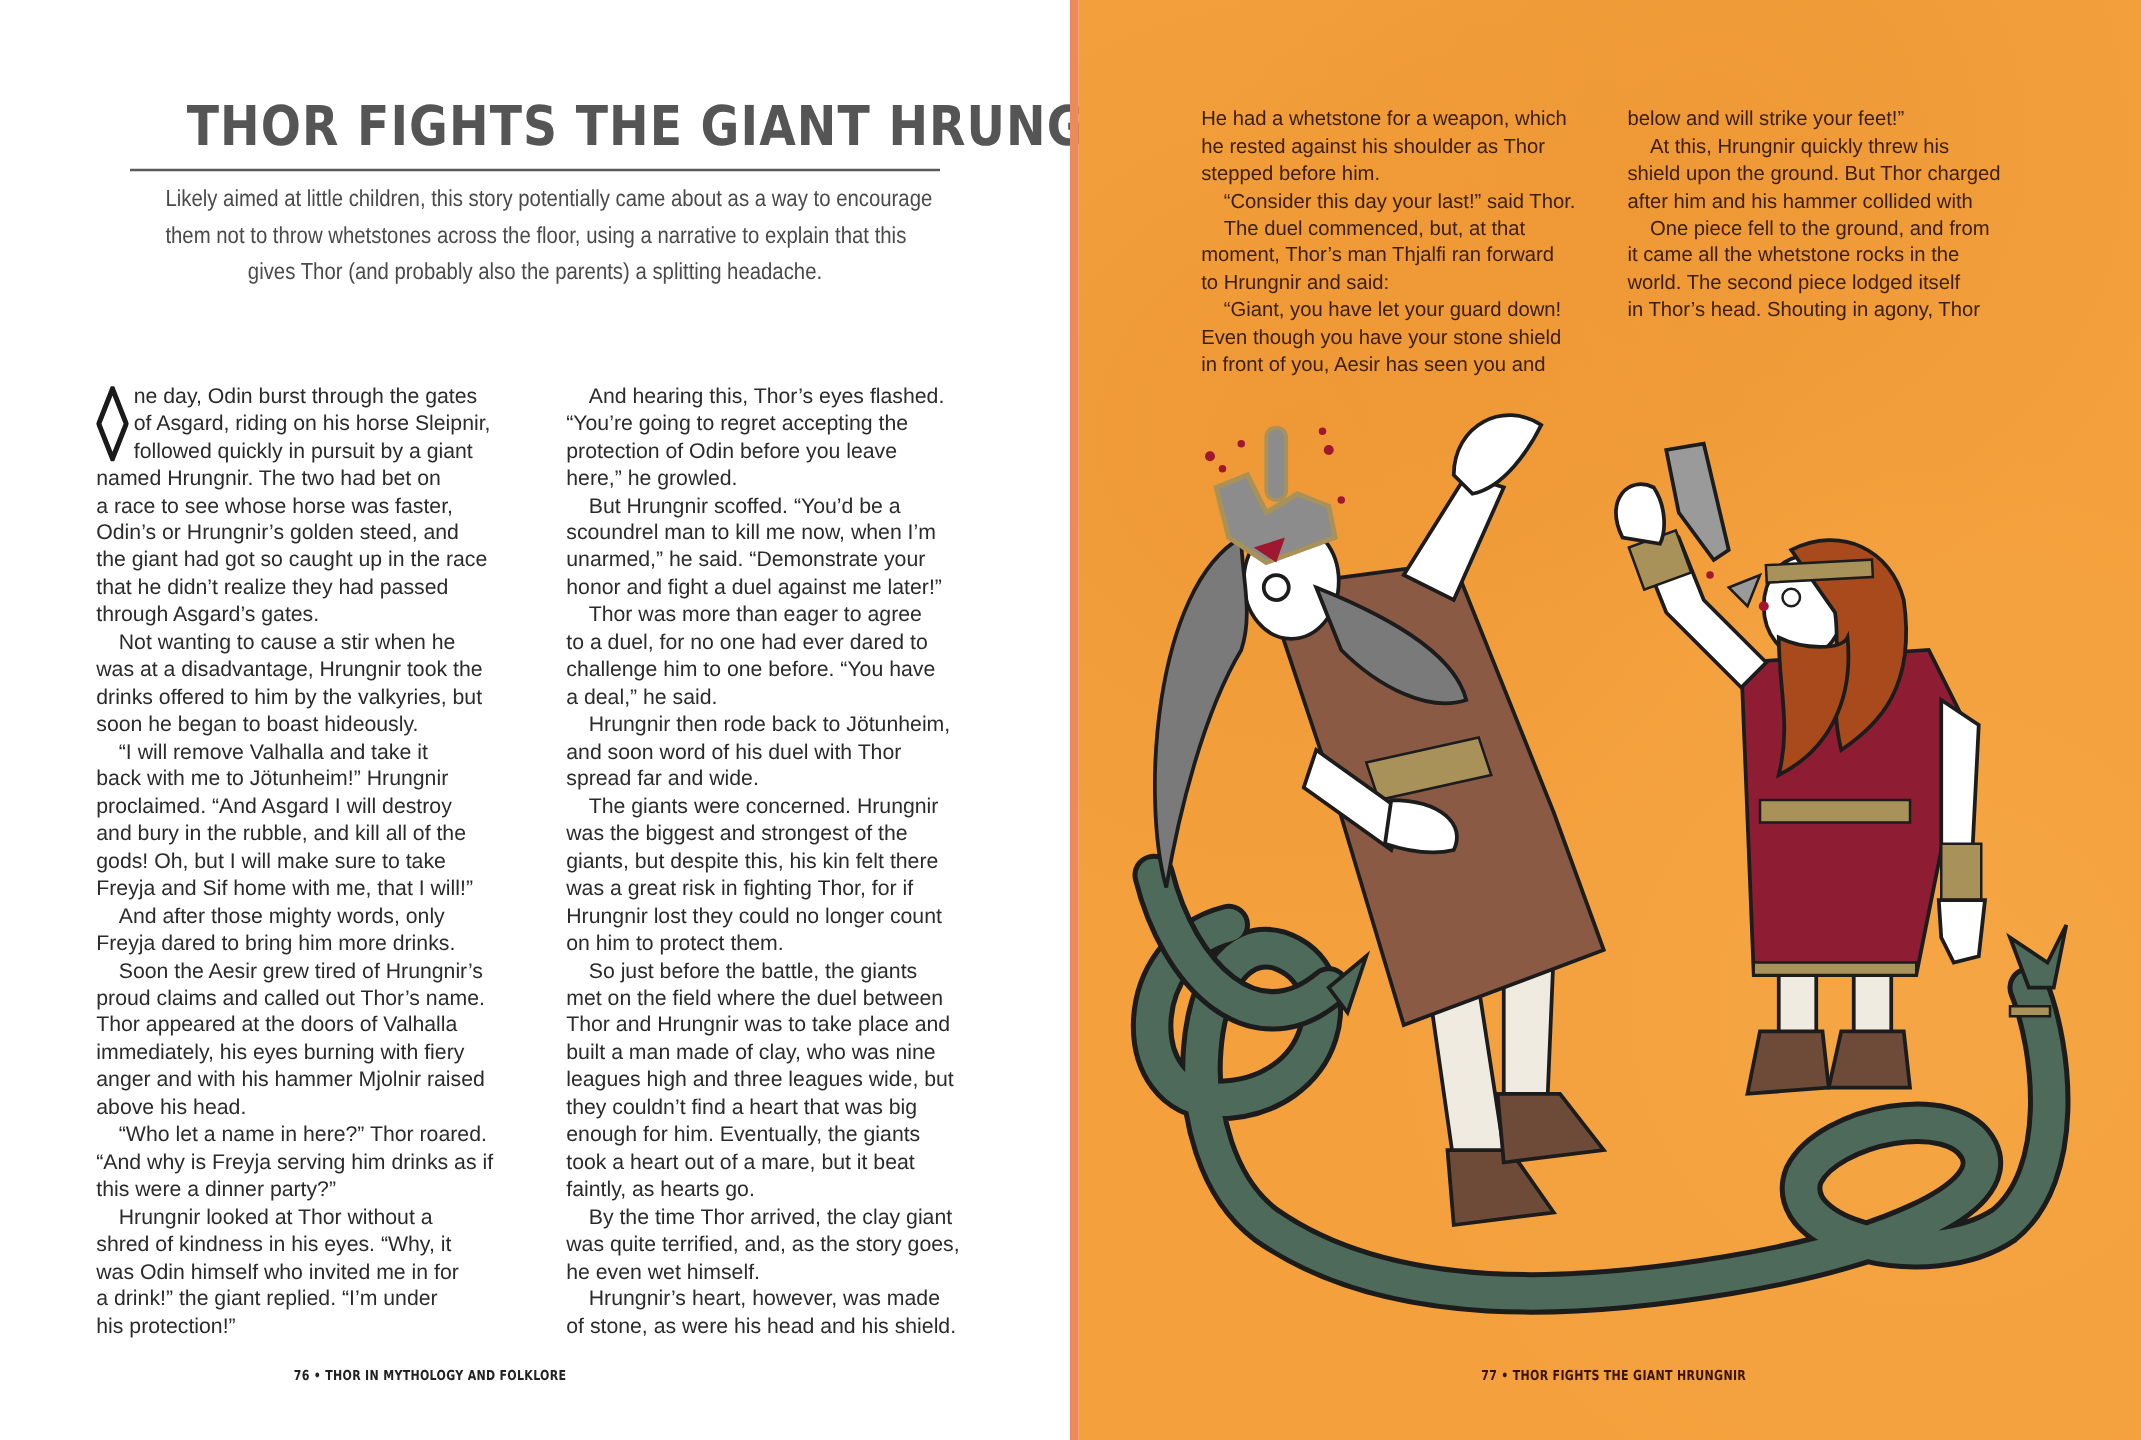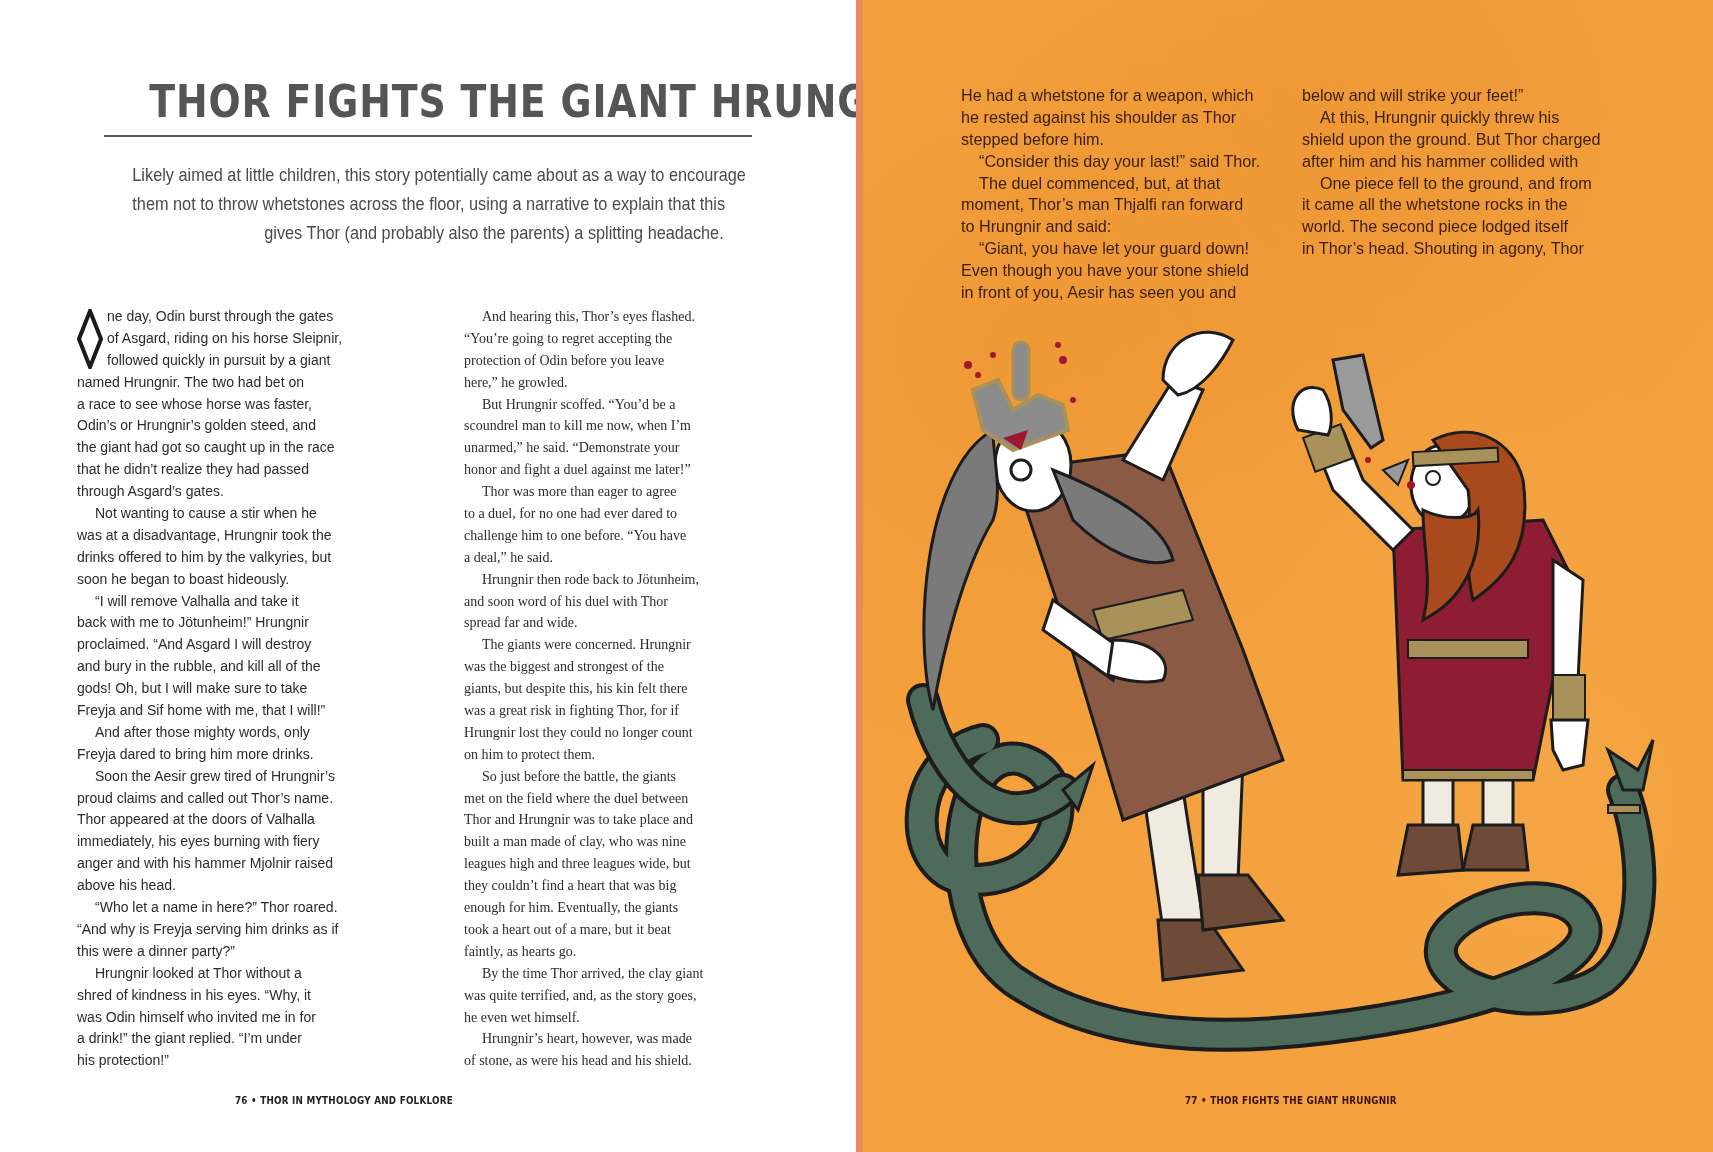--- a/index.html
+++ b/index.html
@@ -29,35 +29,35 @@
       font-size: 44px; letter-spacing: 1px; color: #555555;
       text-align: center; white-space: nowrap;
       transform: scaleX(0.86); transform-origin: center;
       line-height: 56px;
     }
     .title-rule {
       position: absolute; left: 104px; top: 135px; width: 648px; height: 2px;
       background: #5a5a5a;
     }
     .intro {
-      position: absolute; left: 92px; top: 160px; width: 672px;
+      position: absolute; left: 92px; top: 144px; width: 672px;
       font-family: "Liberation Sans", sans-serif;
       font-size: 18.5px; line-height: 29px; color: #4a4a4a;
-      text-align: right;
+      text-align: center;
     }
     .intro span { display: block; white-space: nowrap; transform: scaleX(0.88); transform-origin: center; }
 
     .col {
       position: absolute; font-family: "Liberation Sans", sans-serif;
-      font-size: 14px; line-height: 21.9px; color: #2b2b2b;
+      font-size: 17px; line-height: 21.9px; color: #2b2b2b;
     }
     .col .ln { display: block; white-space: nowrap; height: 21.9px; }
     .col .ln.ind { padding-left: 18px; }
     .col-left-1 { left: 77px; top: 306px; width: 340px; }
-    .col-left-2 { left: 464px; top: 306px; width: 340px; font-family: Liberation Serif, serif; }
+    .col-left-2 { left: 453px; top: 306px; width: 340px; }
 
     .dropcap-line { padding-left: 30px; }
     .dropcap {
       position: absolute; left: 77px; top: 309px; width: 26px; height: 60px;
     }
 
     .col-right-1 { left: 933px; top: 85px; width: 340px; color: #3a1e08; font-size: 16.2px; margin-left: 28px; }
     .col-right-2 { left: 1302px; top: 85px; width: 380px; color: #3a1e08; font-size: 16.2px; }
 
     .footer {

